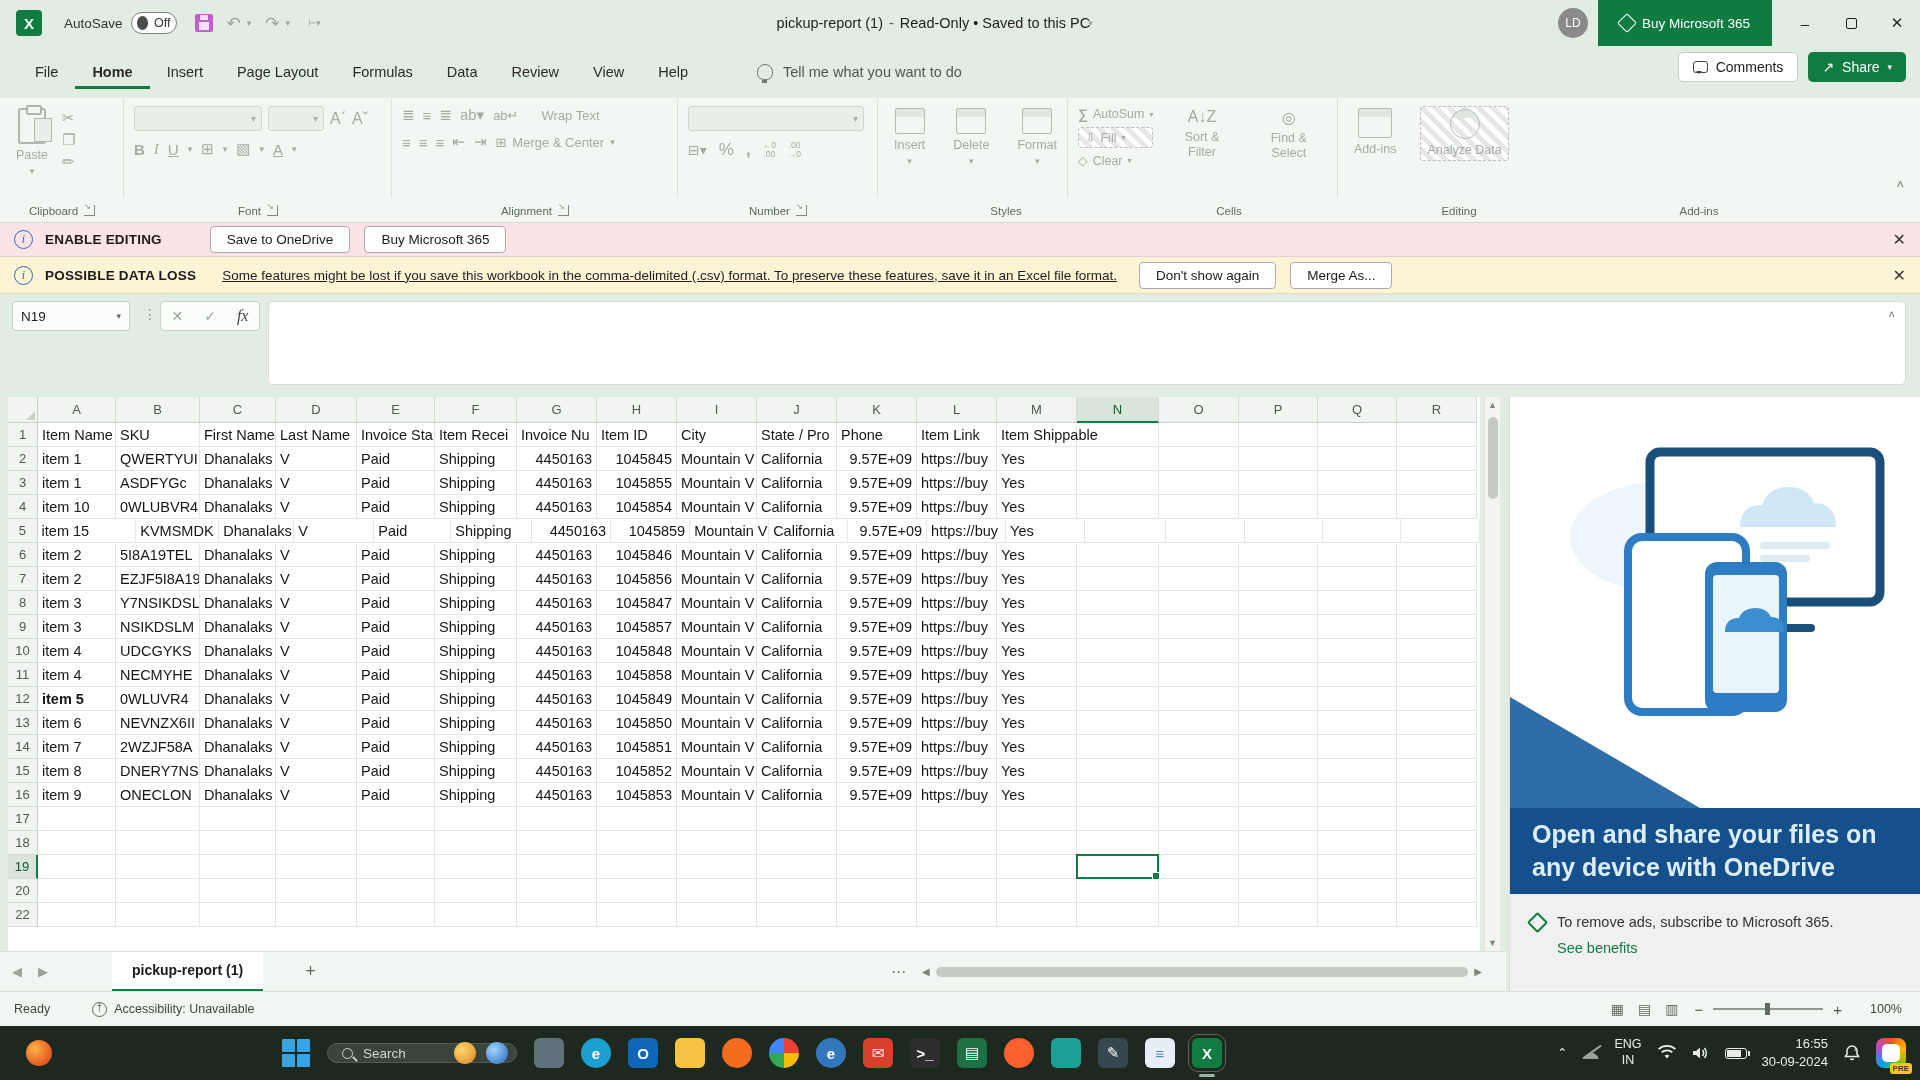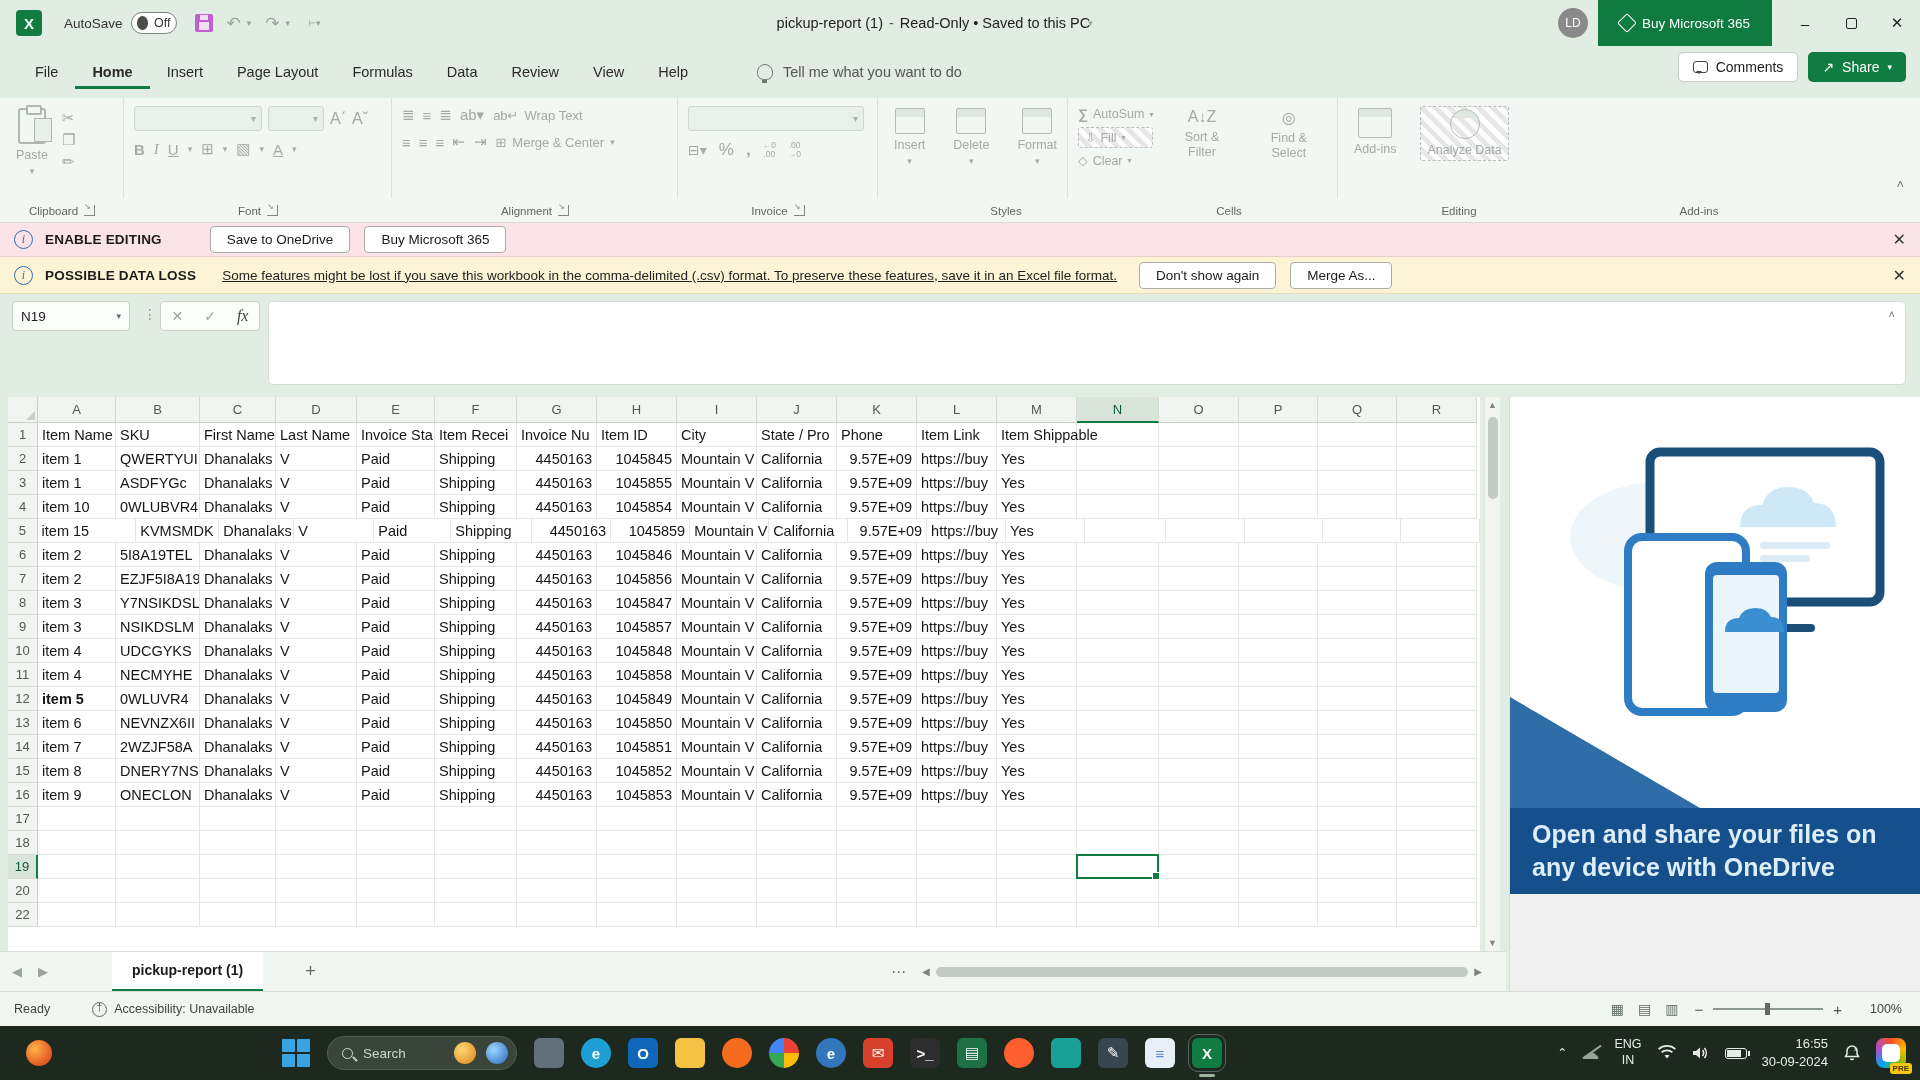--- a/index.html
+++ b/index.html
@@ -147,21 +147,21 @@
   .gem2 { width:15px; height:15px; border:2px solid #107c41; transform:rotate(45deg); border-radius:2px; margin-top:3px; flex:none; }
   .ad-remove { font-size:14.5px; color:#333; line-height:1.5; }
   .ad-link { color:#107c41; display:block; margin-top:4px; }
 
   
   .taskbar { position:absolute; left:0; top:1026px; width:1920px; height:54px; background:#1d281e; display:flex; align-items:center; }
   .widget-ic { width:26px; height:26px; border-radius:50%; background:radial-gradient(circle at 35% 35%, #ffb347, #e25822 70%); margin-left:26px; }
   .tb-apps { display:flex; align-items:center; gap:17px; margin-left:230px; }
   .startic { width:28px; height:28px; display:grid; grid-template-columns:13px 13px; grid-template-rows:13px 13px; gap:2px; }
   .startic div { background:#3aa3e3; border-radius:1px; }
-  .searchpill { width:190px; height:34px; background:#39453a; border:1px solid #525e53; border-radius:17px; display:flex; align-items:center; padding:0 8px 0 14px; gap:10px; }
+  .searchpill { width:190px; height:20px; background:#39453a; border:1px solid #525e53; border-radius:17px; display:flex; align-items:center; padding:0 8px 0 14px; gap:10px; }
   .mag { width:11px; height:11px; border:1.8px solid #cfd6cf; border-radius:50%; position:relative; flex:none; }
   .mag:after { content:""; position:absolute; left:9px; top:9px; width:6px; height:1.8px; background:#cfd6cf; transform:rotate(45deg); }
   .searchtext { color:#cfd6cf; font-size:13.5px; flex:1; }
   .spill-ic { width:22px; height:22px; border-radius:50%; flex:none; }
   .appic { width:30px; height:30px; border-radius:6px; display:flex; align-items:center; justify-content:center; color:#fff; font-size:15px; font-weight:700; }
   .appic.circle { border-radius:50%; }
   .appic.active { outline:1px solid #5a665b; outline-offset:3px; background-clip:padding-box; position:relative; }
   .appic.active:after { content:""; position:absolute; bottom:-9px; width:16px; height:3px; border-radius:2px; background:#9fb3a1; }
   .tray { margin-left:auto; display:flex; align-items:center; gap:15px; padding-right:14px; color:#e8ece8; }
   .tray .chev { font-size:12px; }
@@ -285,21 +285,21 @@
             <span style="font-size:9px">▾</span>
         </div>
       </div>
 
       <div class="rgroup" style="width:286px">
         <div class="btnrow" style="margin-top:0">
           <span class="alx">≣</span>
           <span class="alx">≡</span>
           <span class="alx">≣</span>
           <span>ab▾</span>
-          <span style="font-size:13px; display:flex; gap:6px; align-items:flex-end">
+          <span style="font-size:13px; display:flex; gap:23px; align-items:flex-end">
             <span>ab↵</span>
             <span>Wrap Text</span>
           </span>
         </div>
         <div class="btnrow">
           <span class="alx">≡</span>
           <span class="alx">≡</span>
           <span class="alx">≡</span>
           <span>⇤</span>
           <span>⇥</span>
@@ -393,21 +393,21 @@
         </div>
       <div class="glabel" style="width:268px">
           <span>Font</span>
           <span class="launcher"></span>
         </div>
       <div class="glabel" style="width:286px">
           <span>Alignment</span>
           <span class="launcher"></span>
         </div>
       <div class="glabel" style="width:200px">
-          <span>Invoice</span>
+          <span>Number</span>
           <span class="launcher"></span>
         </div>
       <div class="glabel" style="width:256px">
           <span>Styles</span>
         </div>
       <div class="glabel" style="width:190px">
           <span>Cells</span>
         </div>
       <div class="glabel" style="width:270px">
           <span>Editing</span>
@@ -940,20 +940,27 @@
         <rect x="250" y="145" width="70" height="7" rx="3" fill="#dcebf5"></rect>
         <rect x="250" y="158" width="50" height="7" rx="3" fill="#dcebf5"></rect>
         <rect x="118" y="140" width="118" height="175" rx="14" fill="#ffffff" stroke="#2e7cc3" stroke-width="8"></rect>
         <rect x="195" y="165" width="82" height="150" rx="12" fill="#2e7cc3"></rect>
         <rect x="203" y="178" width="66" height="118" rx="4" fill="#eaf4fb"></rect>
         <path d="M215 235 q0 -14 14 -14 q4 -10 16 -10 q12 0 16 9 q13 0 13 15 z" fill="#3b8ed0"></path>
         <polygon points="0,411 0,300 190,411" fill="#2e6da8"></polygon>
       </svg>
     </div>
     <div class="ad-banner">Open and share your files on any device with OneDrive</div>
+    <div class="ad-footer">
+      <span class="gem2"></span>
+      <span class="ad-remove">
+        <span>To remove ads, subscribe to Microsoft 365.</span>
+        <a class="ad-link">See benefits</a>
+      </span>
+    </div>
   </div>
 
   <div class="sheetbar">
     <span class="sb-arrow">◀</span>
     <span class="sb-arrow" style="margin-left:-8px">▶</span>
     <div class="sheettab">pickup-report (1)</div>
     <span class="addsheet">+</span>
     <span class="sb-dots">⋯</span>
     <div class="hscroll">
       <span class="hs-arrow">◀</span>

